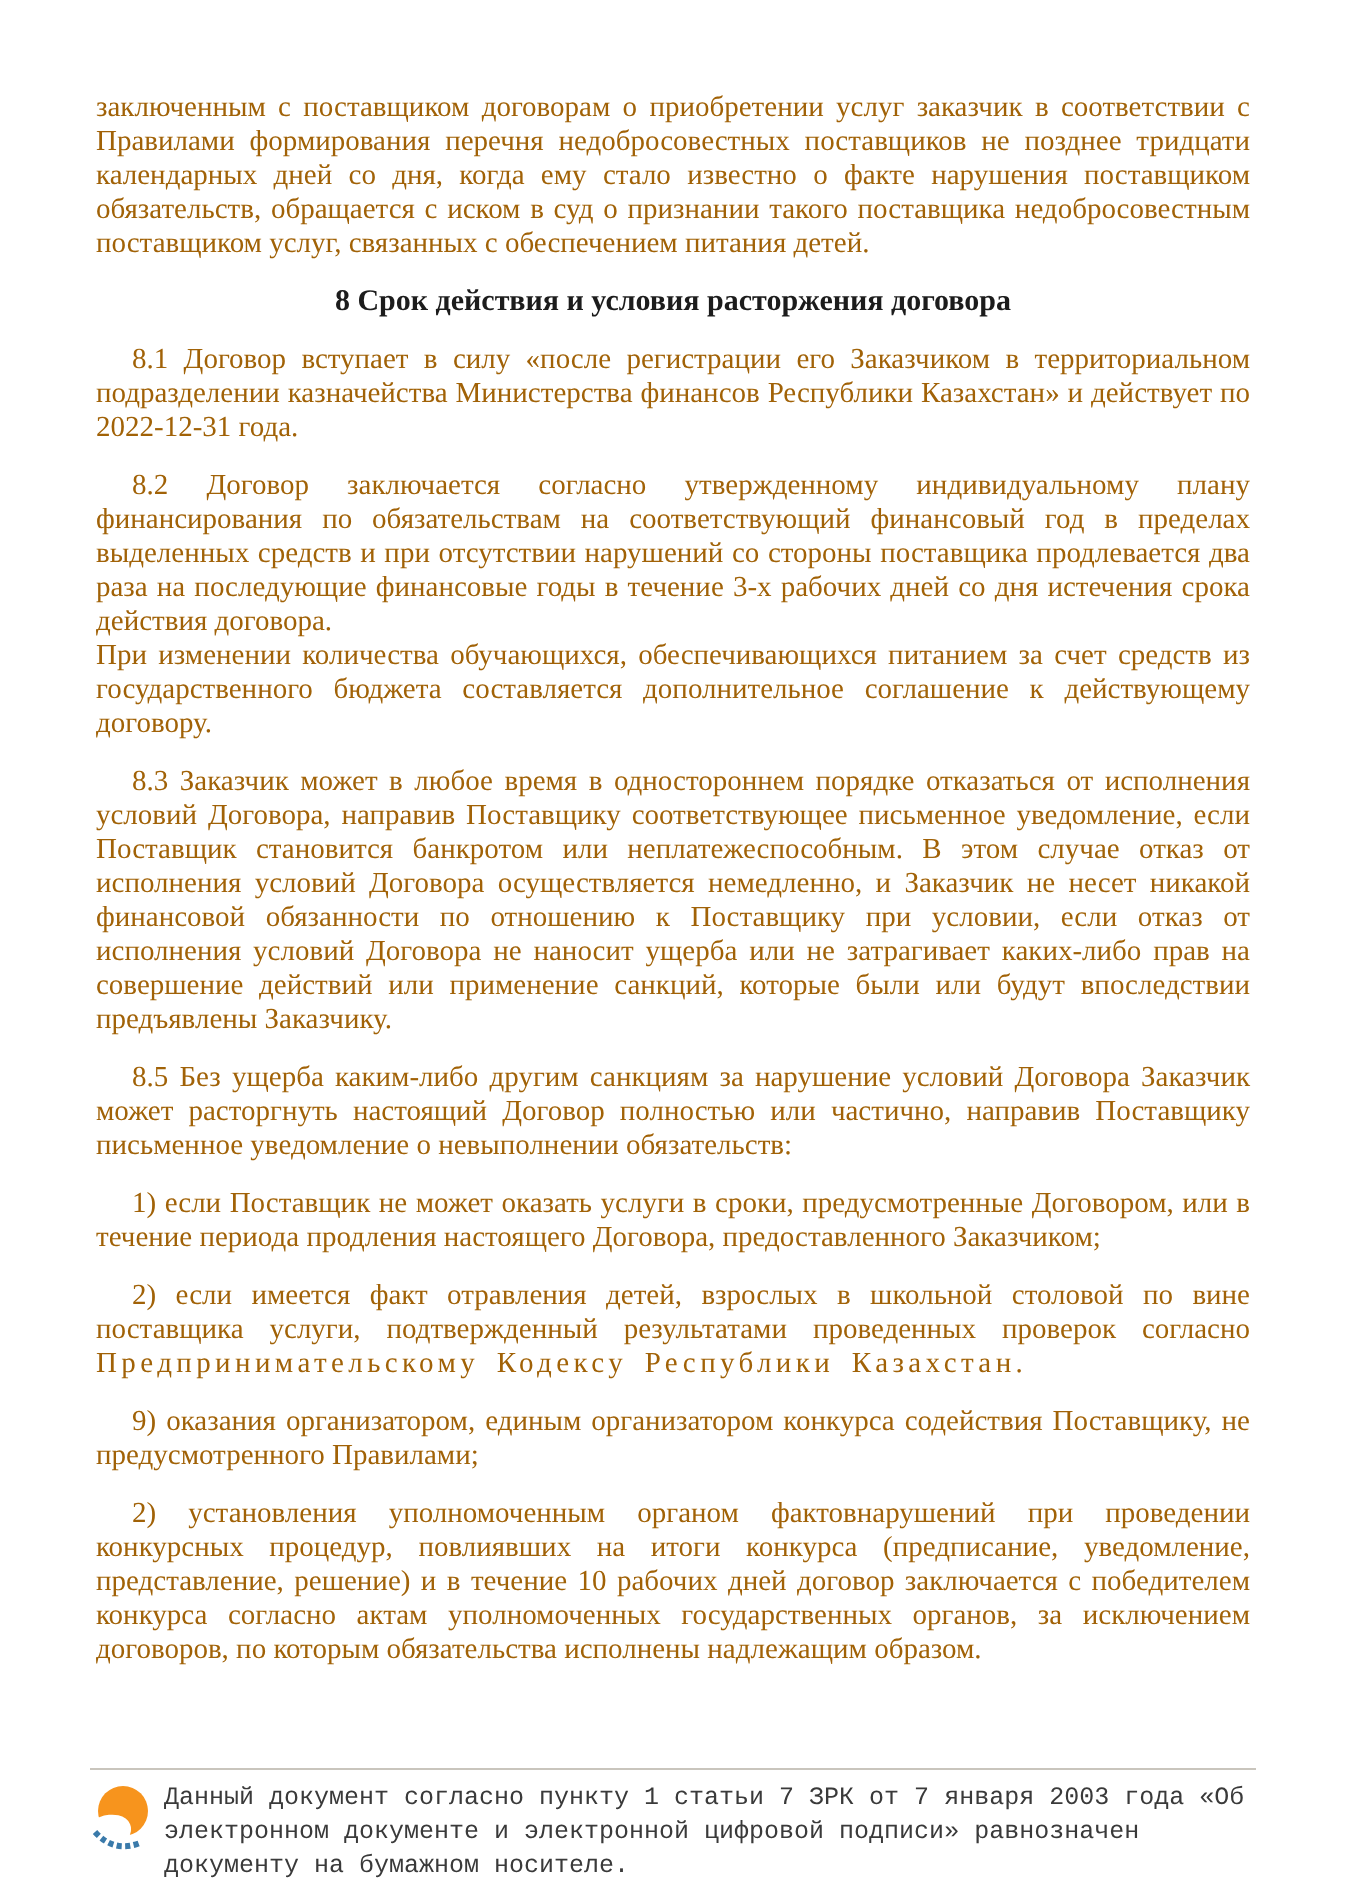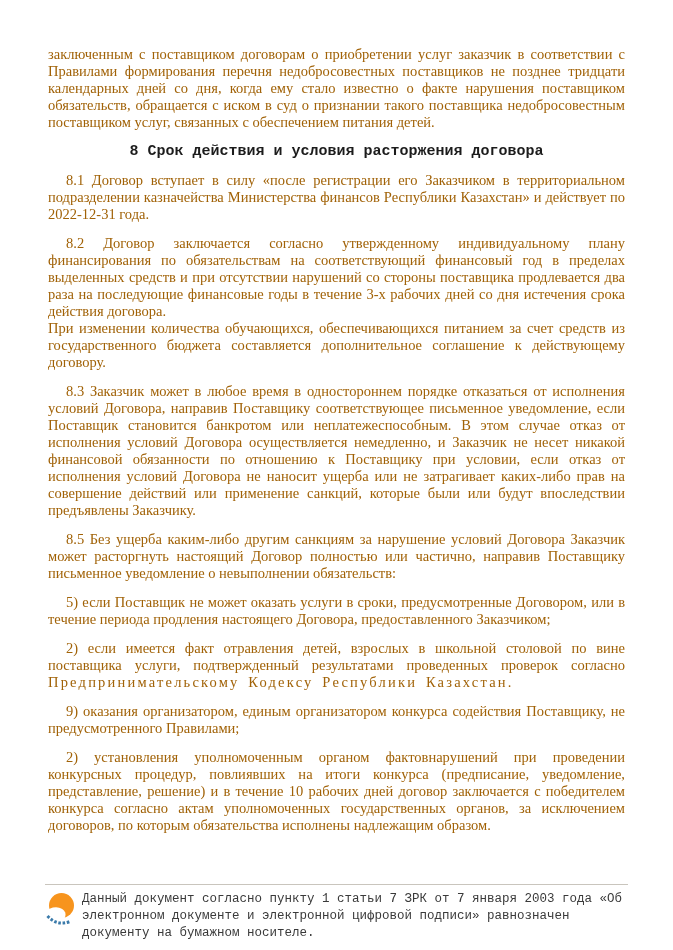--- a/index.html
+++ b/index.html
@@ -26,21 +26,20 @@
   }
   .para.no-indent { text-indent: 0; }
   .section-heading {
     margin: 11px 0 12px 0;
     font-size: 15px;
     line-height: 17px;
     font-weight: bold;
     text-align: center;
     text-indent: 0;
     color: #1c1c1c;
-    font-family: Liberation Mono, monospace;
   }
   .spread-tail {
     letter-spacing: 2.2px;
     word-spacing: 3px;
   }
   .footer {
     position: absolute;
     top: 884px; left: 45px; right: 45px; font-family: Liberation Mono, monospace;
   }
   .footer-divider {
@@ -73,21 +72,21 @@
   <p class="para no-indent">заключенным с поставщиком договорам о приобретении услуг заказчик в соответствии с Правилами формирования перечня недобросовестных поставщиков не позднее тридцати календарных дней со дня, когда ему стало известно о факте нарушения поставщиком обязательств, обращается с иском в суд о признании такого поставщика недобросовестным поставщиком услуг, связанных с обеспечением питания детей.</p>
 
   <p class="para section-heading">8 Срок действия и условия расторжения договора</p>
 
   <p class="para">8.1 Договор вступает в силу «после регистрации его Заказчиком в территориальном подразделении казначейства Министерства финансов Республики Казахстан» и действует по 2022-12-31 года.</p>
   <p class="para">8.2 Договор заключается согласно утвержденному индивидуальному плану финансирования по обязательствам на соответствующий финансовый год в пределах выделенных средств и при отсутствии нарушений со стороны поставщика продлевается два раза на последующие финансовые годы в течение 3-х рабочих дней со дня истечения срока действия договора.
 При изменении количества обучающихся, обеспечивающихся питанием за счет средств из государственного бюджета составляется дополнительное соглашение к действующему договору.</p>
   <p class="para">8.3 Заказчик может в любое время в одностороннем порядке отказаться от исполнения условий Договора, направив Поставщику соответствующее письменное уведомление, если Поставщик становится банкротом или неплатежеспособным. В этом случае отказ от исполнения условий Договора осуществляется немедленно, и Заказчик не несет никакой финансовой обязанности по отношению к Поставщику при условии, если отказ от исполнения условий Договора не наносит ущерба или не затрагивает каких-либо прав на совершение действий или применение санкций, которые были или будут впоследствии предъявлены Заказчику.</p>
   <p class="para">8.5 Без ущерба каким-либо другим санкциям за нарушение условий Договора Заказчик может расторгнуть настоящий Договор полностью или частично, направив Поставщику письменное уведомление о невыполнении обязательств:</p>
 
-  <p class="para">5) если Поставщик не может оказать услуги в сроки, предусмотренные Договором, или в течение периода продления настоящего Договора, предоставленного Заказчиком;</p>
+  <p class="para">1) если Поставщик не может оказать услуги в сроки, предусмотренные Договором, или в течение периода продления настоящего Договора, предоставленного Заказчиком;</p>
 
   <p class="para"><span>2) если имеется факт отравления детей, взрослых в школьной столовой по вине поставщика услуги, подтвержденный результатами проведенных проверок согласно</span> <span class="spread-tail">Предпринимательскому Кодексу Республики Казахстан.</span></p>
 
   <p class="para">9) оказания организатором, единым организатором конкурса содействия Поставщику, не предусмотренного Правилами;</p>
   <p class="para">2) установления уполномоченным органом фактовнарушений при проведении конкурсных процедур, повлиявших на итоги конкурса (предписание, уведомление, представление, решение) и в течение 10 рабочих дней договор заключается с победителем конкурса согласно актам уполномоченных государственных органов, за исключением договоров, по которым обязательства исполнены надлежащим образом.</p>
 
 </div>
 
 <div class="footer">
   <hr class="footer-divider">

